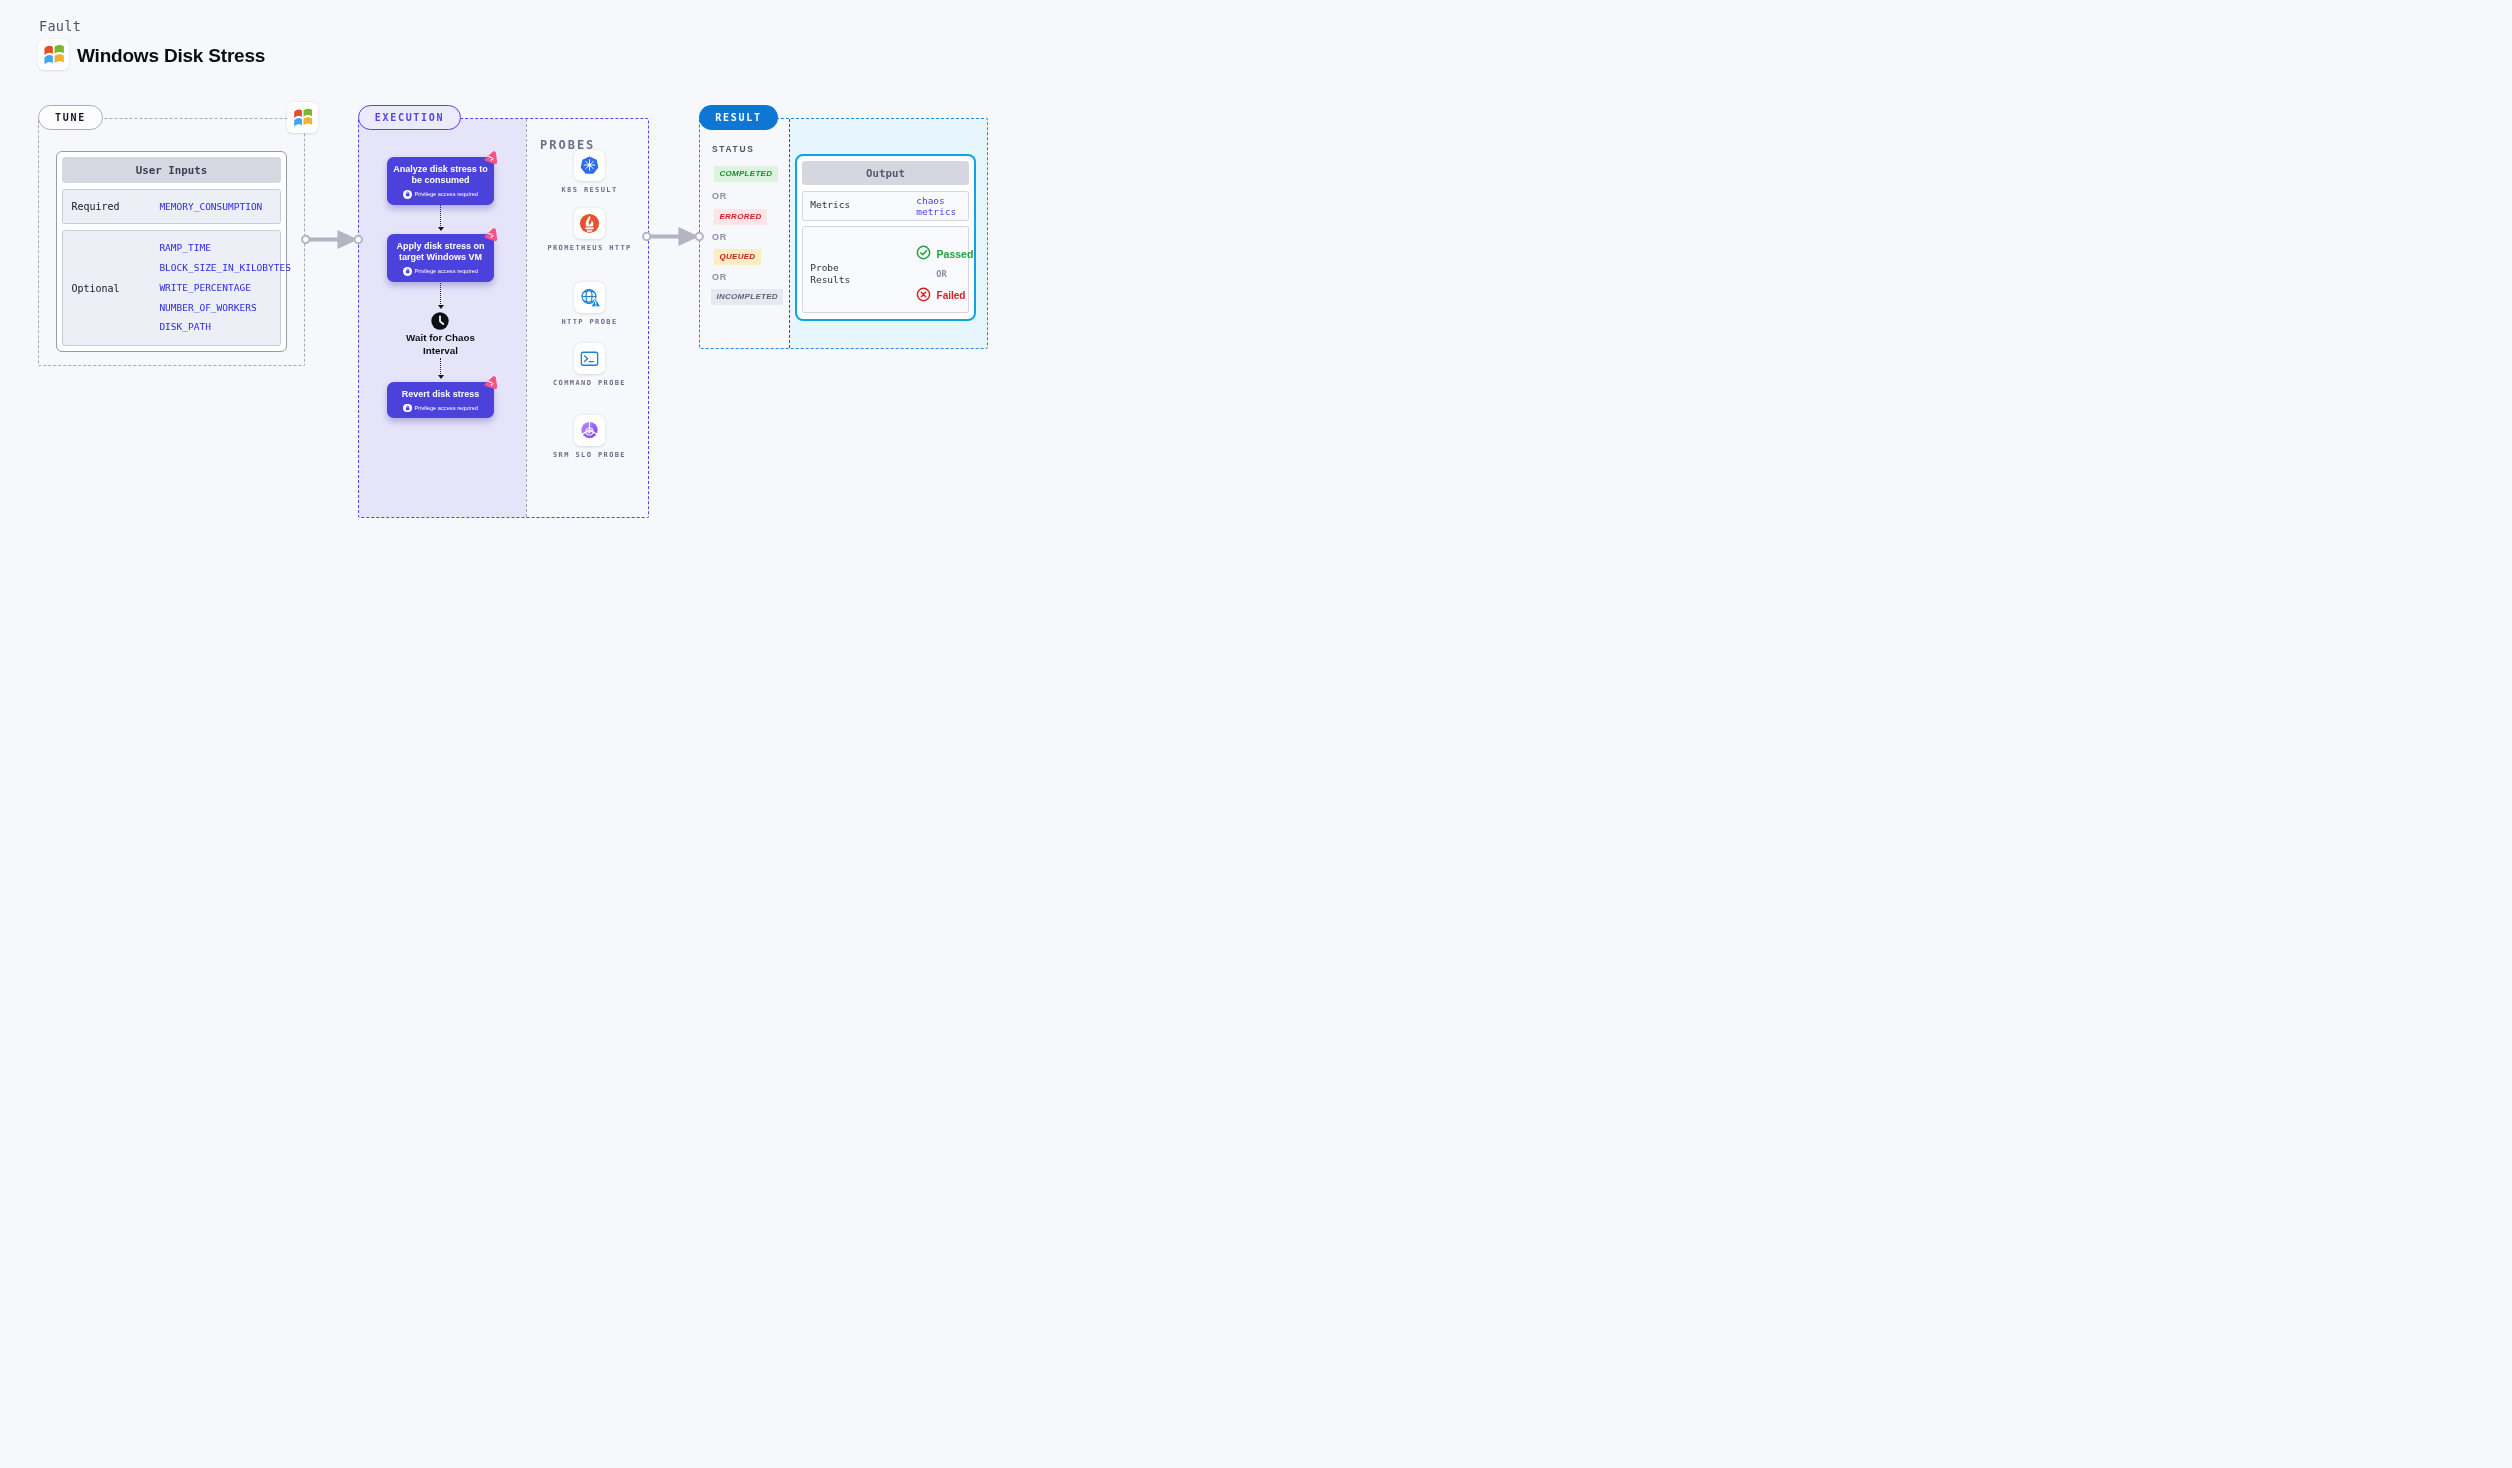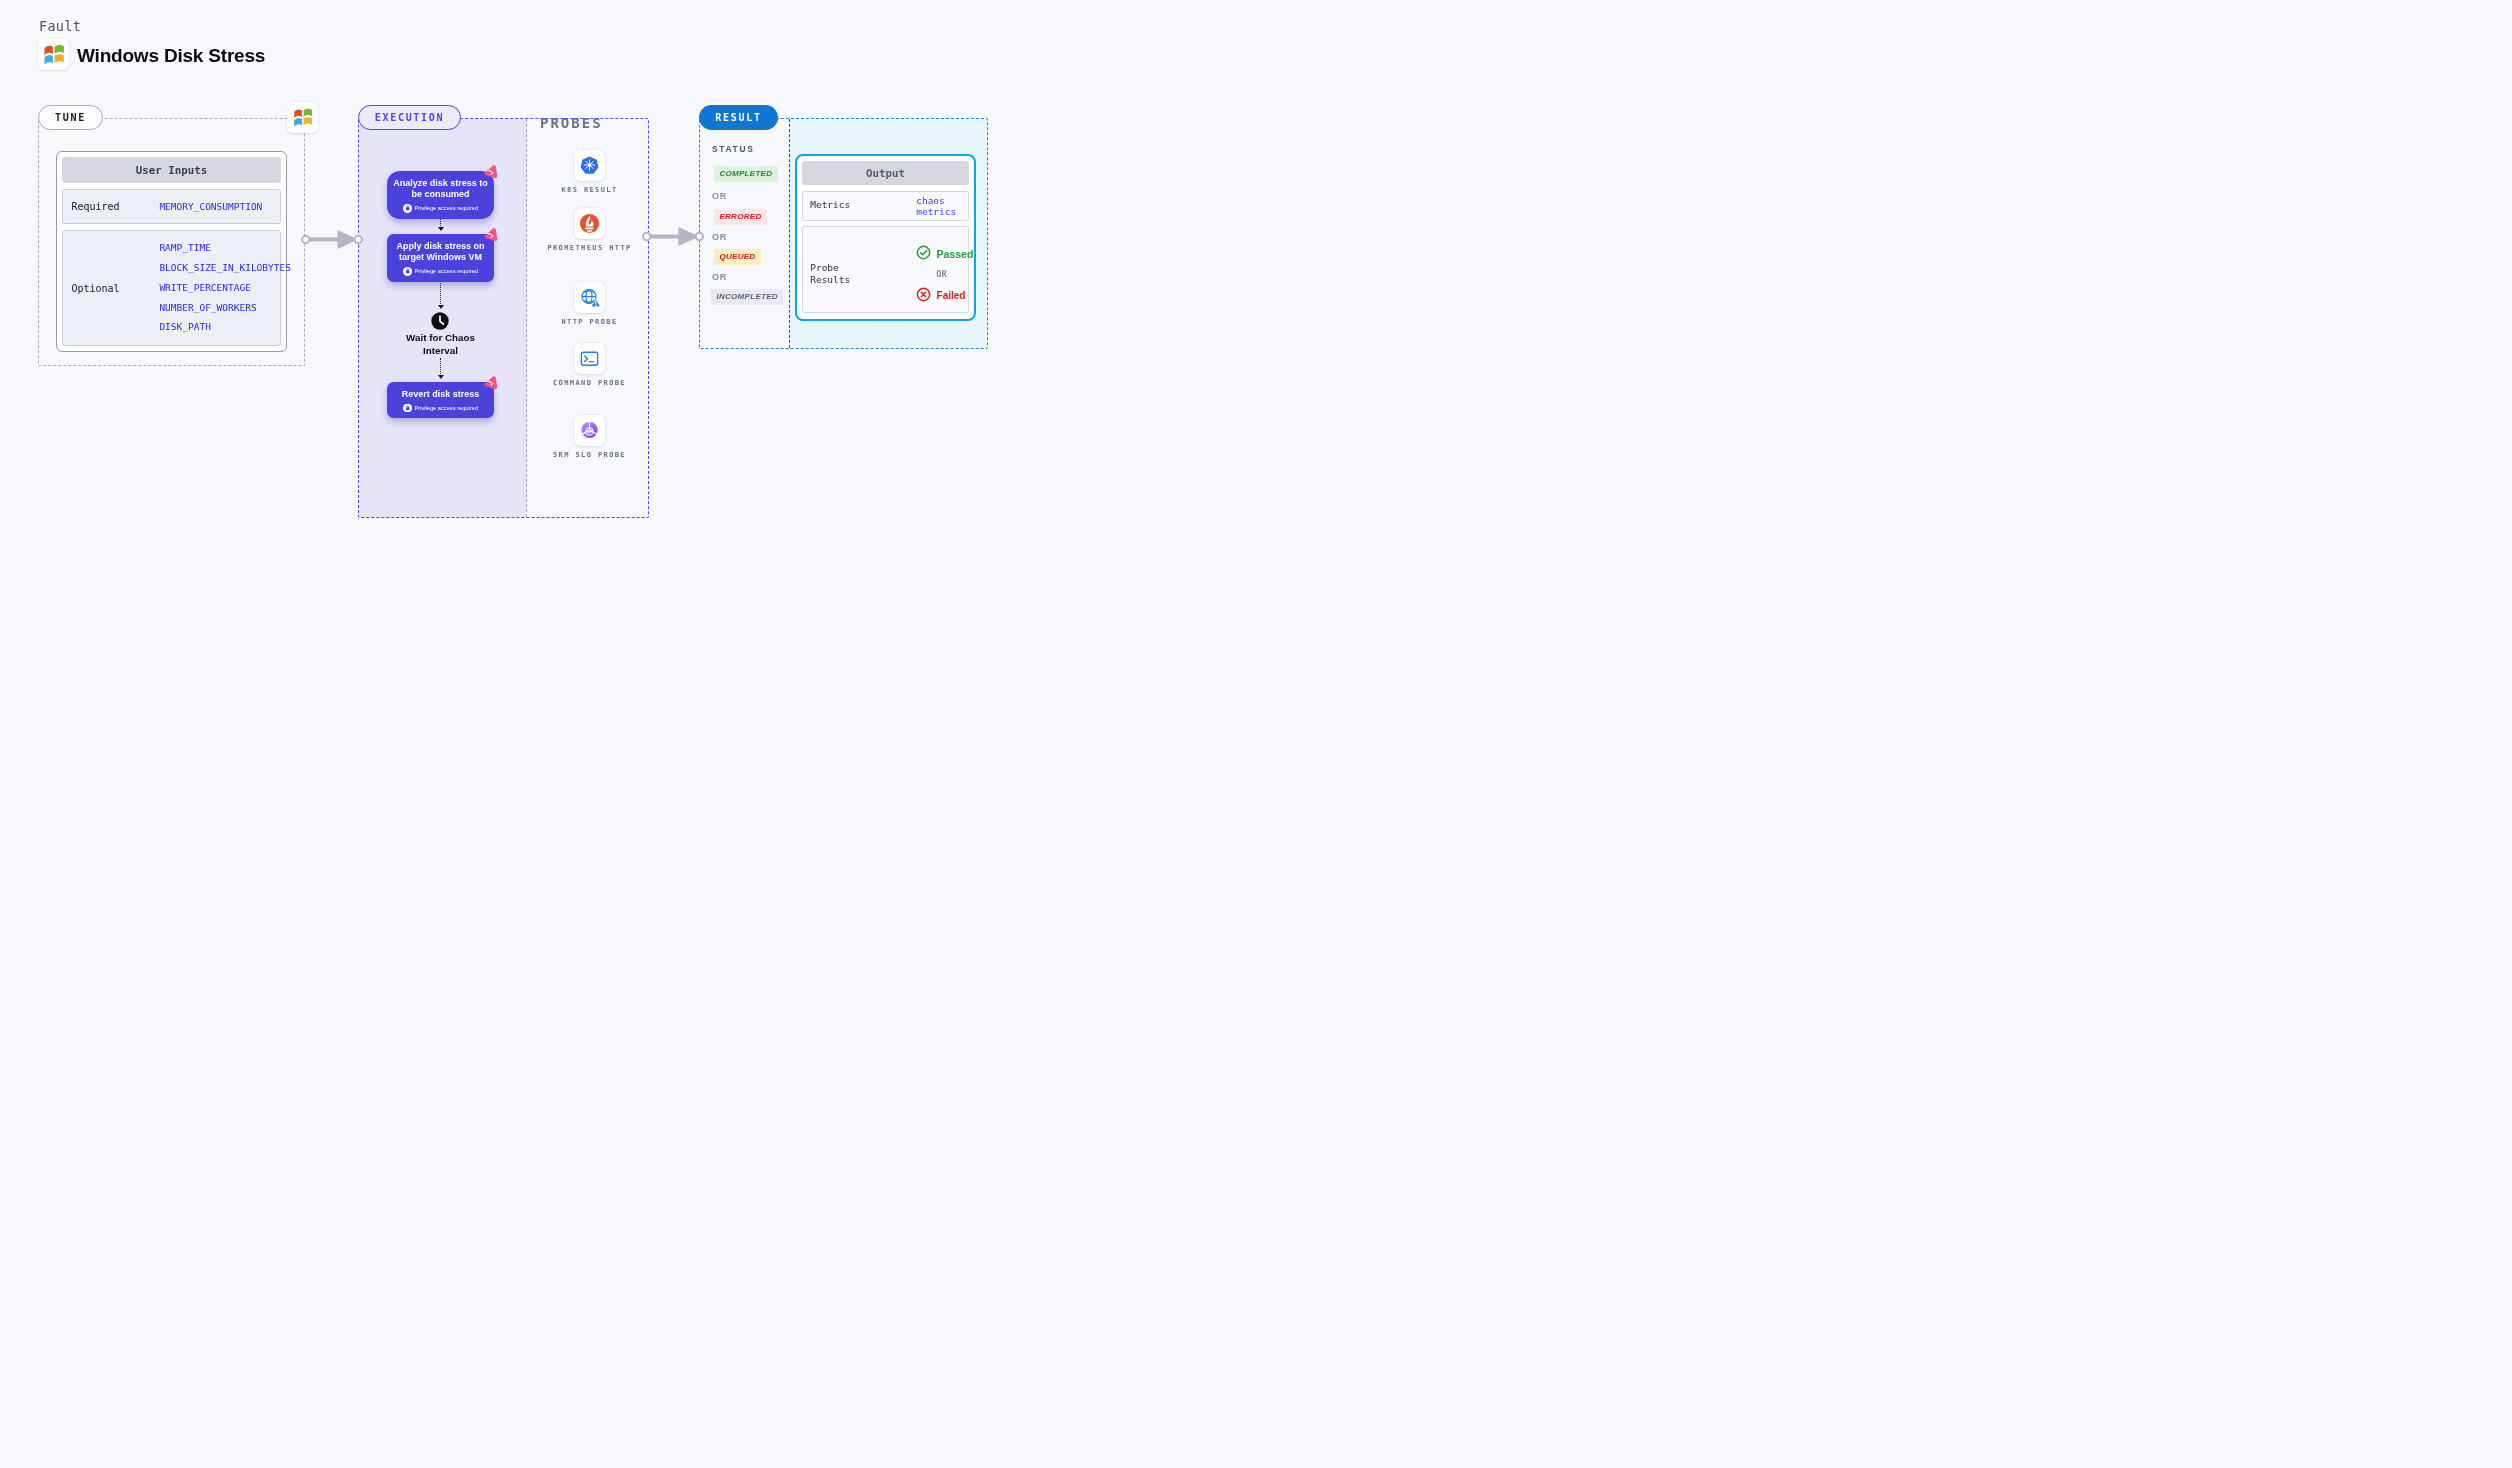--- a/index.html
+++ b/index.html
@@ -60,22 +60,22 @@
   .lock-dot{width:8.8px;height:8.8px;background:#fff;border-radius:50%;display:flex;align-items:center;justify-content:center;flex:none;}
   .chaos-badge{position:absolute;width:18px;height:18px;right:-6px;top:-7.4px;}
   .vconn{position:absolute;left:440px;width:0;border-left:1.4px dotted #23232c;z-index:3;}
   .vconn::after{content:"";position:absolute;bottom:-1.4px;left:-3.4px;width:0;height:0;
                 border-left:3px solid transparent;border-right:3px solid transparent;border-top:4.7px solid #15151c;}
   .clock-wrap{position:absolute;left:430px;top:311px;z-index:4;}
   .wait-label{position:absolute;left:390px;top:332px;width:101px;text-align:center;font-size:9.8px;font-weight:800;
               color:#0d0d12;line-height:1.3;z-index:4;}
 
   
-  .probes-heading{position:absolute;left:540px;top:115px;font-family:"DejaVu Sans Mono","Liberation Mono",monospace;
-                  font-weight:700;font-size:14px;letter-spacing:2px;color:#6b7088;z-index:3;}
+  .probes-heading{position:absolute;left:540px;top:138px;font-family:"DejaVu Sans Mono","Liberation Mono",monospace;
+                  font-weight:700;font-size:12px;letter-spacing:2px;color:#6b7088;z-index:3;}
   .probe-item{position:absolute;left:539px;width:101px;text-align:center;z-index:3;}
   .probe-tile{width:31px;height:31px;background:#fff;border-radius:6.8px;margin:0 auto;
               box-shadow:0 0.7px 2.7px rgba(30,30,60,.14);display:flex;align-items:center;justify-content:center;}
   .probe-label{margin-top:4.7px;font-family:"DejaVu Sans Mono","Liberation Mono",monospace;font-weight:700;
                font-size:7px;line-height:8.8px;letter-spacing:1.4px;color:#6b7088;}
 
   
   .status-heading{position:absolute;left:712px;top:144px;font-size:8.4px;font-weight:800;letter-spacing:1.7px;
                   color:#4e5269;z-index:3;}
   .status-badge{position:absolute;display:inline-block;padding:3.4px 5.4px;border-radius:1px;
@@ -161,21 +161,21 @@
       <circle cx="85" cy="17" r="5.5" fill="#fdfdfe" stroke="#b4b4c4" stroke-width="3"></circle>
     </svg>
   </div>
 
   <div class="exec-box">
     <div class="exec-purple"></div>
     <div class="probes-divider"></div>
   </div>
   <div class="pill pill-exec">EXECUTION</div>
 
-  <div class="node" style="top:171px;border-radius:13px;">
+  <div class="node" style="top:157px;">
     <div class="chaos-badge">
       <svg width="18" height="18" viewBox="0 0 26 26">
         <g transform="rotate(-14 13 13)">
           <path d="M4.6 10.6 L17.9 3.5 c2-1.1 4.4.6 4.1 2.8 L20.6 19.5 c-.3 2.2-2.8 3.2-4.5 1.9 L4.9 13.9 c-1.8-1.3-1.9-2.4-.3-3.3 Z" fill="#fa5186"></path>
           <path d="M10.5 8.8 l3.8 2.4" stroke="#fff" stroke-width="1.6" stroke-linecap="round"></path>
           <path d="M12.6 14.8 l3.6-1.7" stroke="#fff" stroke-width="1.6" stroke-linecap="round"></path>
         </g>
       </svg>
     </div>
     <div class="node-title">Analyze disk stress to be consumed</div>

